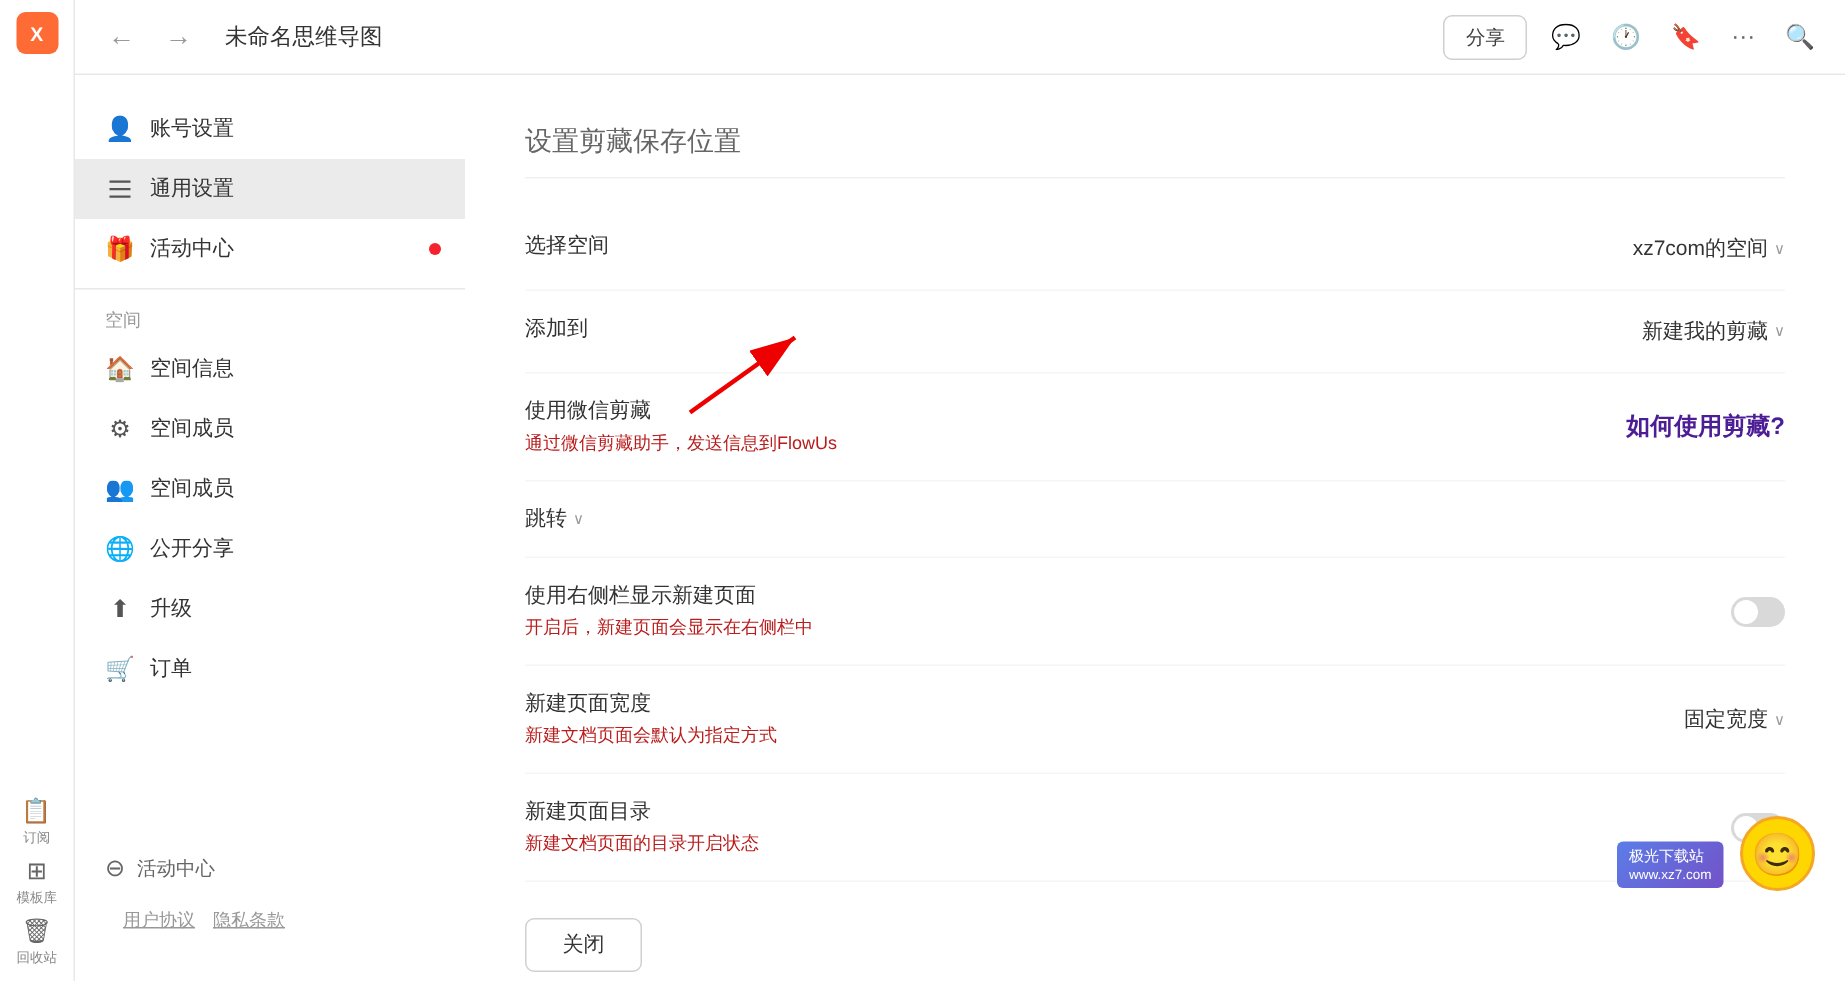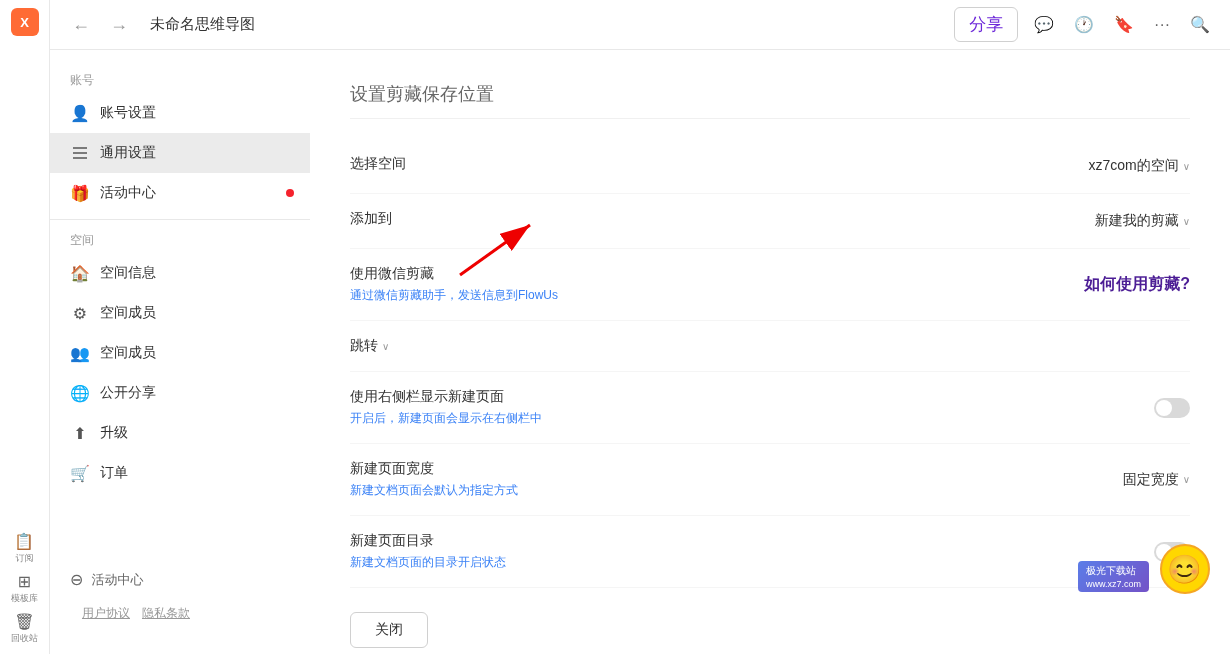--- a/index.html
+++ b/index.html
@@ -18,21 +18,21 @@
 
     
     .main-area { flex: 1; display: flex; flex-direction: column; }
 
     
     .topbar { height: 50px; background: #fff; display: flex; align-items: center; padding: 0 16px; border-bottom: 1px solid #e8e8e8; }
     .topbar-nav { display: flex; align-items: center; gap: 8px; }
     .nav-btn { background: none; border: none; cursor: pointer; color: #999; font-size: 18px; padding: 4px 6px; }
     .page-title { font-size: 15px; color: #333; font-weight: 400; margin-left: 8px; }
     .topbar-right { margin-left: auto; display: flex; align-items: center; gap: 12px; }
-    .share-btn { background: none; border: 1px solid #d0d0d0; border-radius: 6px; padding: 5px 14px; font-size: 17px; cursor: pointer; color: #6d28d9; }
+    .share-btn { background: none; border: 1px solid #d0d0d0; border-radius: 6px; padding: 5px 14px; font-size: 13px; cursor: pointer; color: #404040; }
     .topbar-icon { background: none; border: none; cursor: pointer; color: #666; font-size: 16px; padding: 4px; }
 
     
     .content-body { flex: 1; display: flex; }
 
     
     .left-panel { width: 260px; background: #f7f7f7; border-right: 1px solid #e8e8e8; padding: 8px 0; overflow-y: auto; }
     .search-row { display: flex; align-items: center; gap: 10px; padding: 6px 12px; }
     .search-icon-btn { background: none; border: none; cursor: pointer; color: #666; font-size: 16px; }
     .notif-btn { background: none; border: none; cursor: pointer; color: #666; font-size: 16px; position: relative; }
@@ -61,21 +61,21 @@
     .settings-content {
       flex: 1; background: #fff; padding: 32px 40px; overflow-y: auto; position: relative;
     }
 
     .settings-section-header { font-size: 18px; color: #666; margin-bottom: 20px; border-bottom: 1px solid #f0f0f0; padding-bottom: 12px; }
 
     .settings-row { display: flex; align-items: center; justify-content: space-between; padding: 16px 0; border-bottom: 1px solid #f5f5f5; }
     .settings-row:last-child { border-bottom: none; }
     .settings-row-left { flex: 1; }
     .settings-row-label { font-size: 14px; color: #333; margin-bottom: 4px; }
-    .settings-row-desc { font-size: 12px; color: #3b82f6; }
+    .settings-row-desc { font-size: 12px; color: #b91c1c; }
     .settings-row-right { display: flex; align-items: center; gap: 6px; color: #333; font-size: 14px; }
 
     .select-like { display: flex; align-items: center; gap: 4px; cursor: pointer; font-size: 14px; color: #333; }
     .select-like .chevron { color: #999; font-size: 10px; }
 
     
     .toggle { width: 36px; height: 20px; background: #d9d9d9; border-radius: 10px; position: relative; cursor: pointer; }
     .toggle::after { content: ''; position: absolute; top: 2px; left: 2px; width: 16px; height: 16px; background: #fff; border-radius: 50%; transition: left 0.2s; }
 
     
@@ -191,21 +191,20 @@
         
       </div>
 
     </div>
   </div>
 </div>
 
 <div class="modal-overlay" style="left:50px; top:50px; bottom:0; width:calc(100% - 50px); height:calc(100% - 50px);">
 
   <div class="settings-sidebar">
-    <div class="settings-section-title">账号</div>
 
     <div class="settings-item">
       <span class="s-icon">👤</span>
       <span>账号设置</span>
     </div>
     <div class="settings-item active">
       <span class="s-icon">
         <svg width="18" height="18" viewBox="0 0 18 18" fill="none">
             <line x1="2" y1="4" x2="16" y2="4" stroke="#555" stroke-width="1.5"></line>
             <line x1="2" y1="9" x2="16" y2="9" stroke="#555" stroke-width="1.5"></line>

